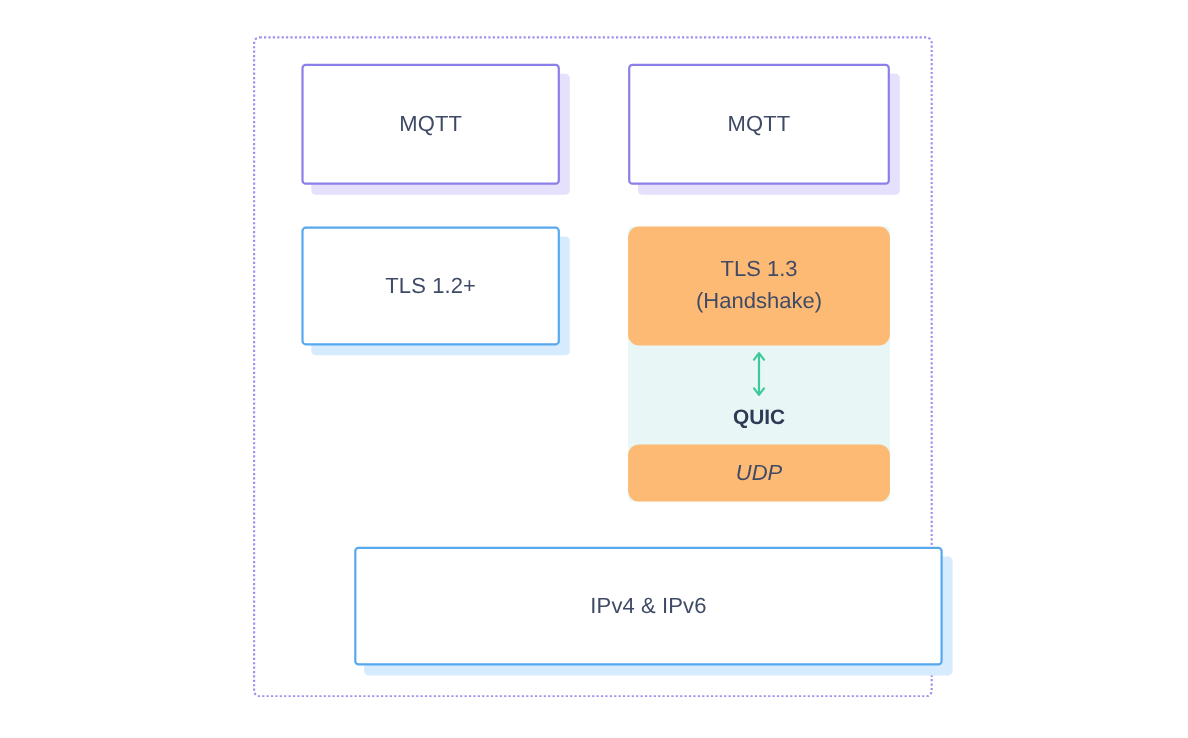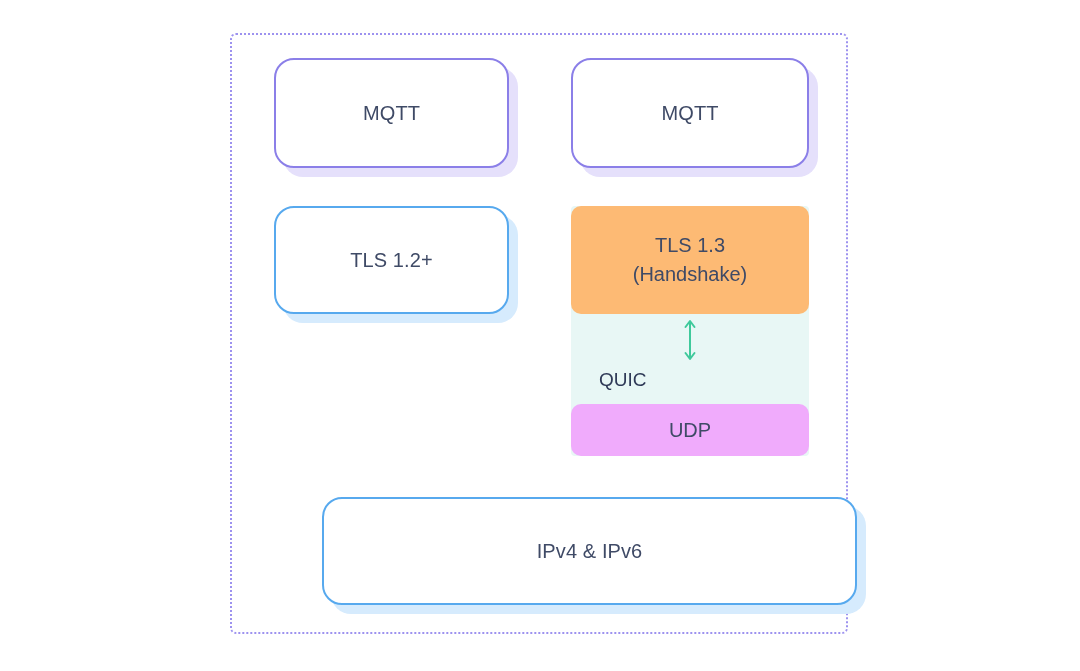--- a/index.html
+++ b/index.html
@@ -41,21 +41,21 @@
   }
 
   
   .stack-box {
     position: absolute;
     box-sizing: border-box;
     display: flex;
     align-items: center;
     justify-content: center;
     text-align: center;
-    border-radius: 20px;
+    border-radius: 4px;
     background: #ffffff;
     font-size: 20px;
     line-height: 1.3;
     letter-spacing: 0.1px;
     color: #3f4a66;
   }
 
   
   .box-purple {
     border: 2px solid #8b7fe8;
@@ -112,37 +112,38 @@
     line-height: 1.45;
     color: #3f4a66;
   }
   .udp-panel {
     position: absolute;
     left: 0;
     top: 198px;
     width: 238px;
     height: 52px;
     box-sizing: border-box;
-    background: #f0abfc;
+    background: #fdba74;
     border-radius: 10px;
     display: flex;
     align-items: center;
     justify-content: center;
     font-size: 20px;
     color: #3f4a66;
+    font-style: italic;
   }
   .quic-label {
     position: absolute;
     left: 0;
     top: 163px;
     width: 238px;
+    text-align: center;
     font-size: 19px;
-    font-weight: normal;
+    font-weight: bold;
     color: #2f3a57;
-    padding-left: 28px;
   }
   .quic-arrow {
     position: absolute;
     left: 109px;
     top: 110px;
     width: 20px;
     height: 48px;
   }
 
   .box-label-line { display: block; }

